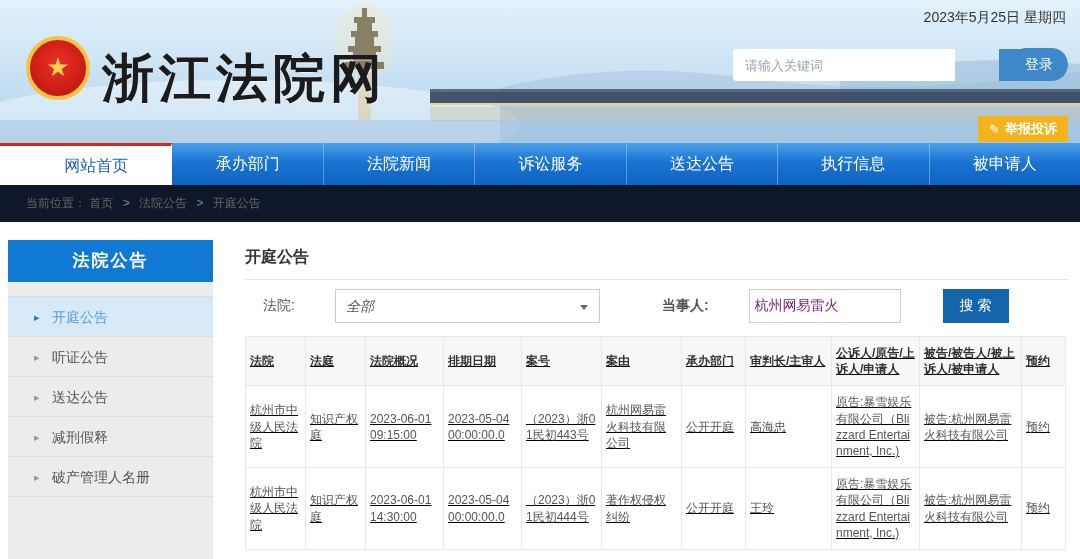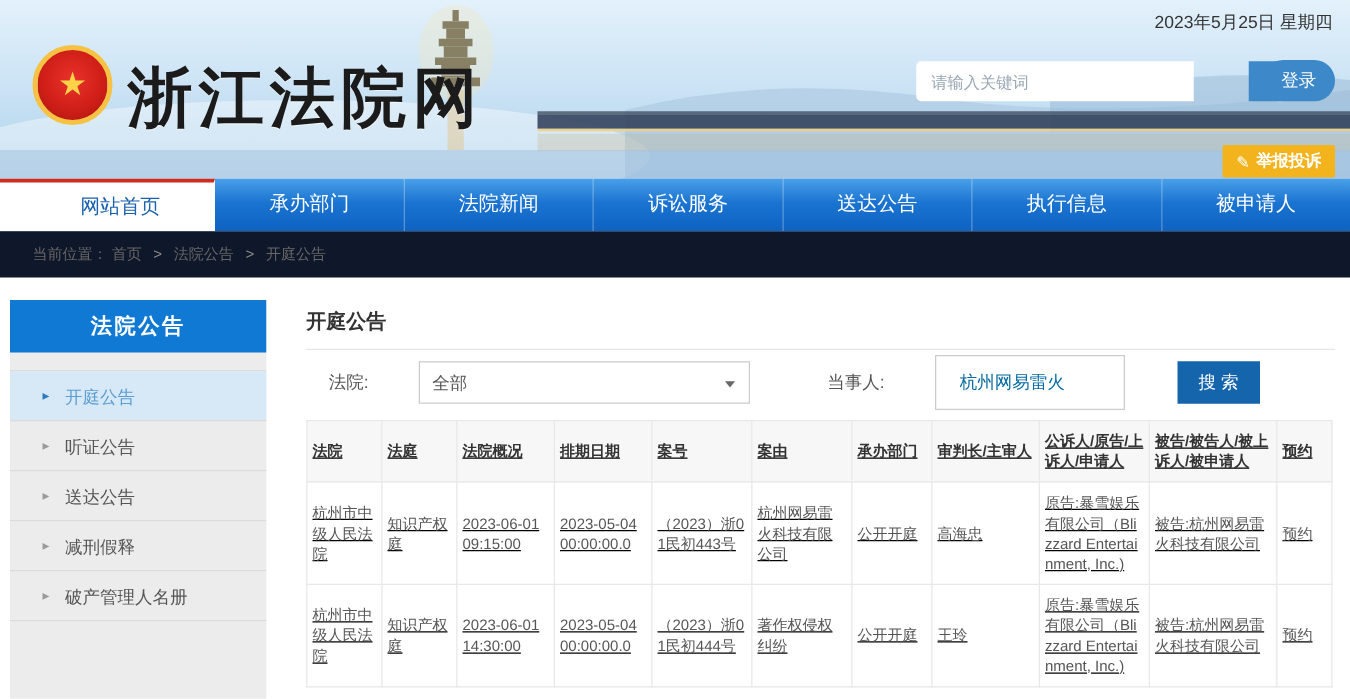--- a/index.html
+++ b/index.html
@@ -90,34 +90,34 @@
   .sidebar li .arrow { position:absolute; left:26px; top:0; font-size:11px; color:#9a9a9a; }
   .sidebar li.active { background:#d7e9f6; color:#5d9ed2; }
   .sidebar li.active .arrow { color:#2f7bbf; }
   
   .main { position:absolute; left:245px; top:247px; width:823px; }
   .main h1 { margin:0; font-size:16px; color:#333; font-weight:bold; }
   .main .divider { margin-top:11px; border-top:1px solid #e6e6e6; }
   .filter-row { display:flex; align-items:center; height:52px;gap:32px; }
   .filter-label { font-size:14px; color:#555; }
   .lbl-court { margin-left:18px; }
-  .lbl-party { margin-left:30px; }
+  .lbl-party { margin-left:30px;font-weight:bold; }
   .select-box {
     position:relative; margin-left:8px; width:265px; height:34px;
     border:1px solid #ccc; background:#fff; line-height:32px; padding:0 24px 0 10px;
-    font-size:14px; color:#555; cursor:pointer;
+    font-size:14px; color:#555; cursor:pointer;font-style:italic;
   }
   .select-box .caret {
     position:absolute; right:11px; top:15px; width:0; height:0;
     border-left:4px solid transparent; border-right:4px solid transparent;
     border-top:5px solid #666;
   }
   .party-input {
-    margin-left:8px; width:152px; height:44px; border:1px solid #ccc;
-    padding:0 19px; font-size:14px; color:#0369a1; outline:none;
+    margin-left:8px; width:152px; height:34px; border:1px solid #ccc;
+    padding:0 5px; font-size:14px; color:#701a75; outline:none;
   }
   .search-go-btn {
     margin-left:10px; width:66px; height:34px; border:none; background:#1565ad;
     color:#fff; font-size:14px; cursor:pointer;
   }
   
   table.hearing { border-collapse:collapse; table-layout:fixed; width:820px; margin-top:4px;text-decoration:underline; }
   .hearing th, .hearing td {
     border:1px solid #e8e8e8; padding:8px 4px; font-size:12px; line-height:1.35;
     word-break:break-all; vertical-align:middle; text-align:left;

